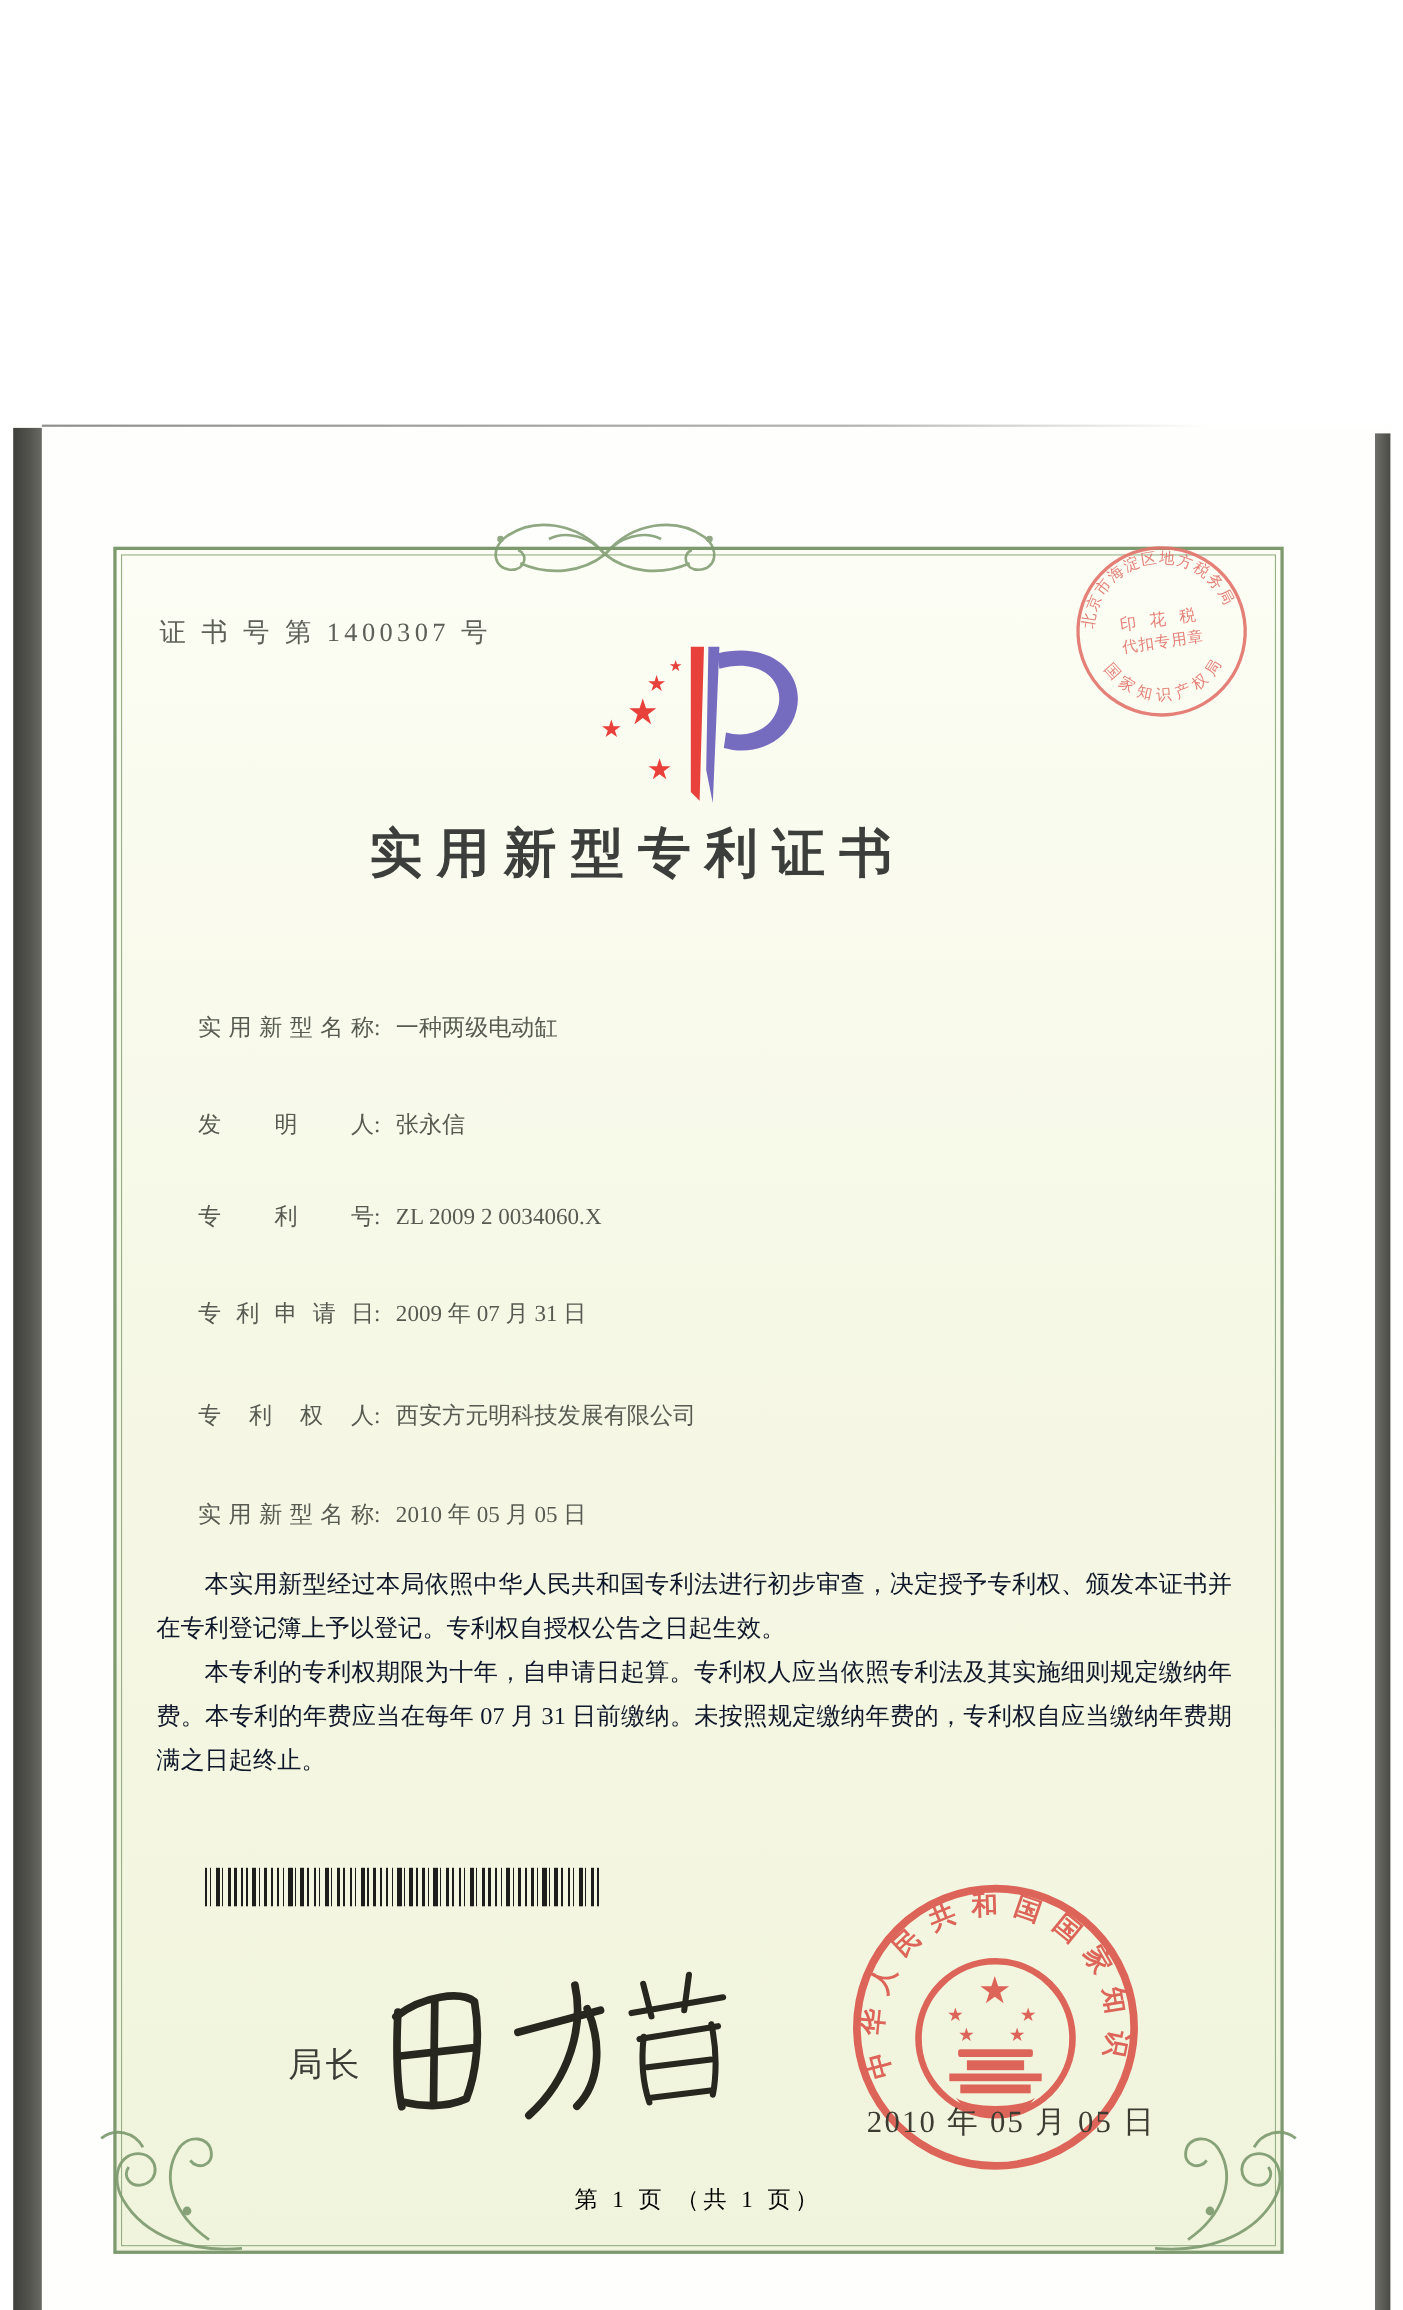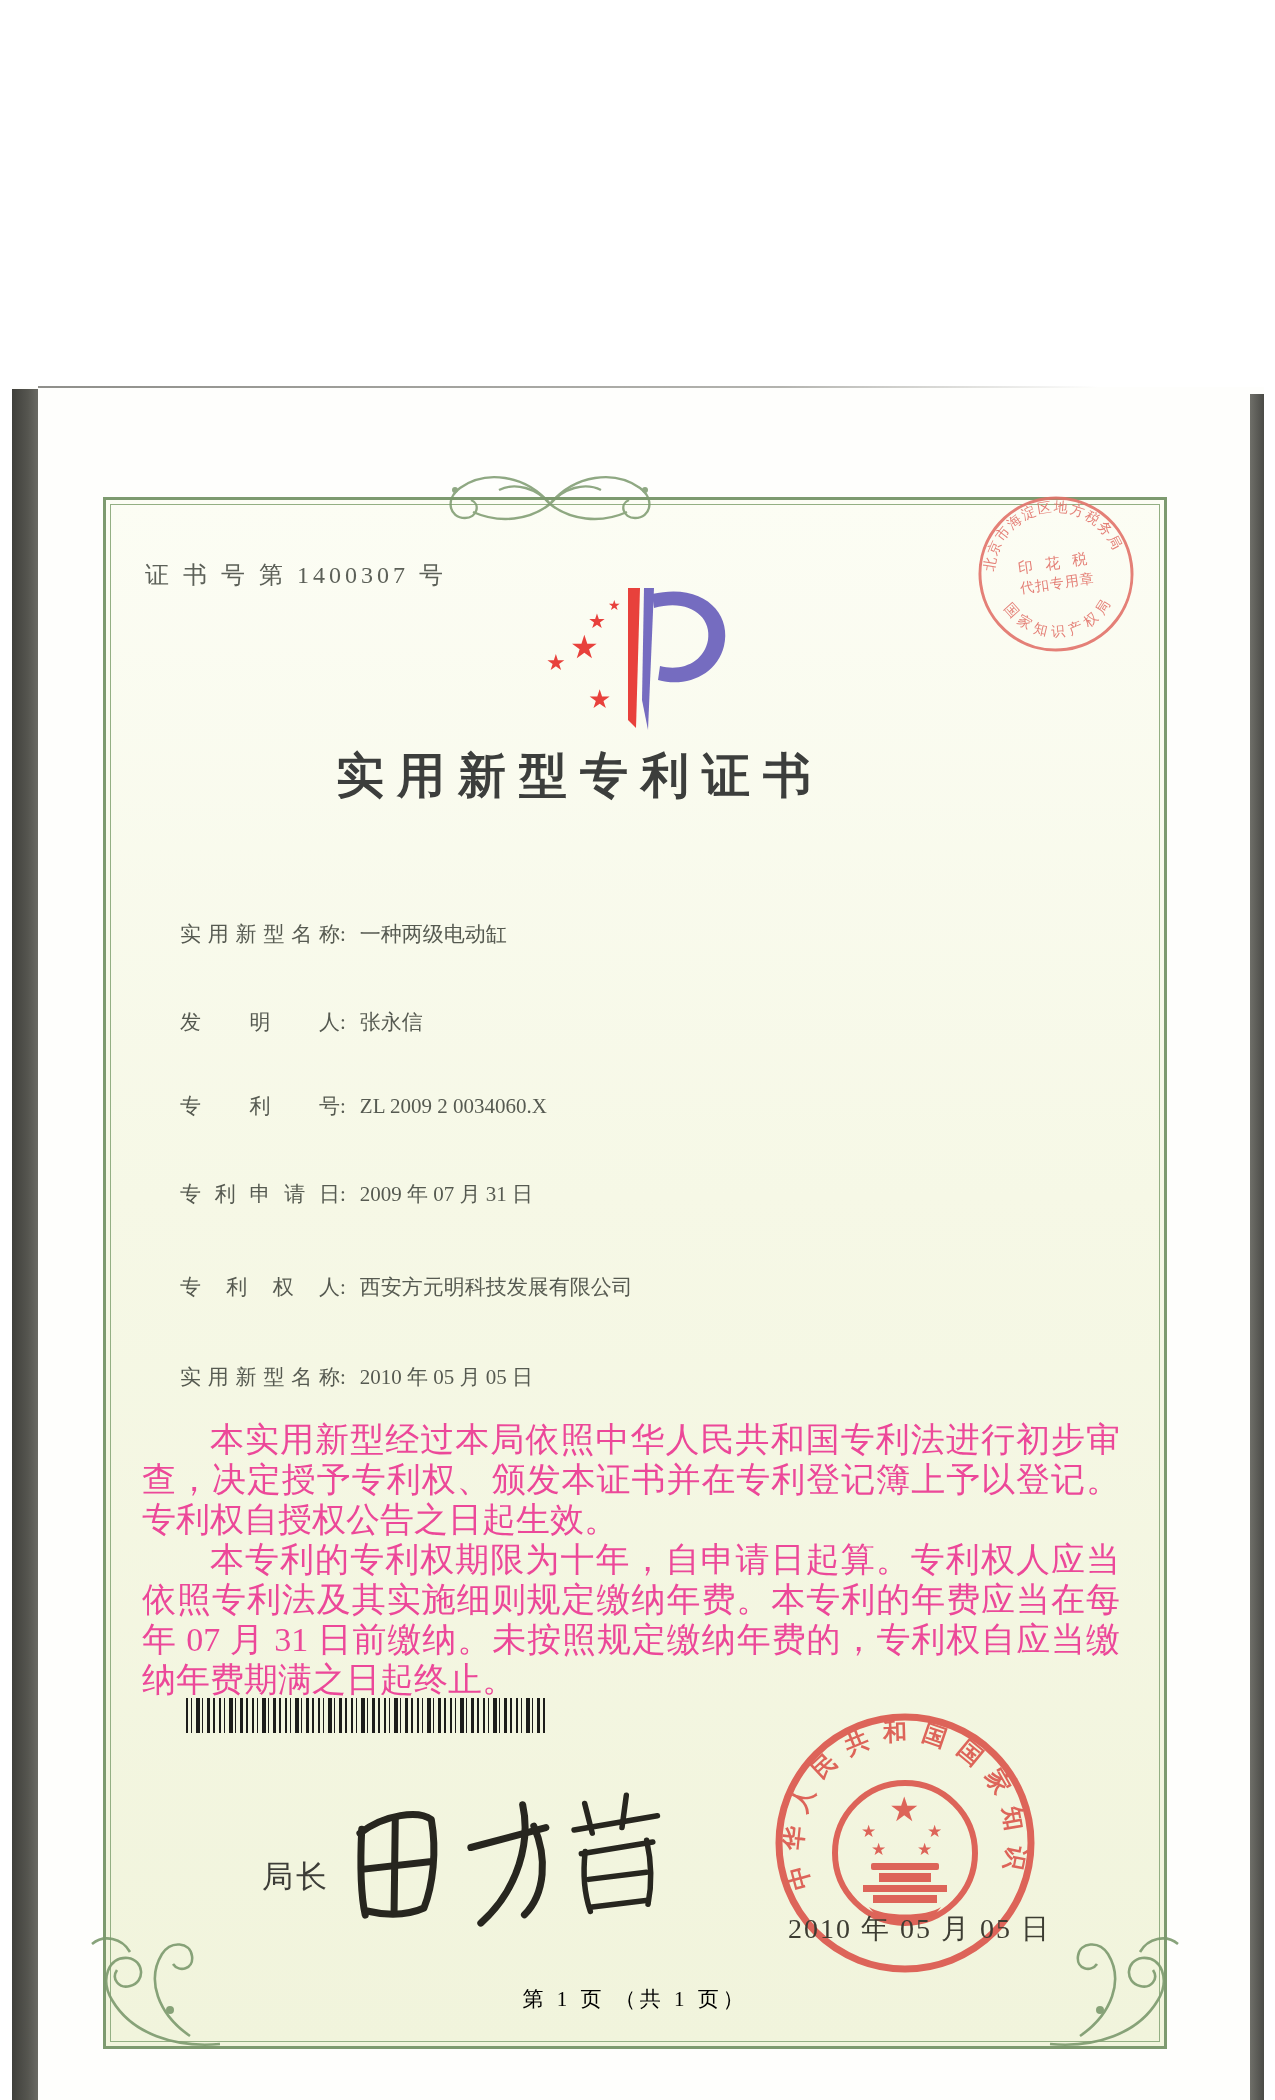--- a/index.html
+++ b/index.html
@@ -40,22 +40,22 @@
       letter-spacing:13px;}
 
   
   .field{position:absolute;left:180px;font-size:21px;color:#565a51;white-space:nowrap;}
   .field .lbl{display:inline-block;width:160px;text-align:justify;text-align-last:justify;}
   .field .colon{margin-right:14px;}
   .f1{top:888px;} .f2{top:976px;} .f3{top:1060px;}
   .f4{top:1148px;} .f5{top:1241px;} .f6{top:1331px;}
 
   
-  .body-text{position:absolute;left:142px;top:1388px;width:978px;font-size:34px;
-      color:#ec4899;line-height:40px;text-align:justify;}
+  .body-text{position:absolute;left:142px;top:1388px;width:978px;font-size:22px;
+      color:#0f172a;line-height:40px;text-align:justify;}
   .body-text p{margin:0;text-indent:2em;}
 
   
   .barcode{position:absolute;left:186px;top:1666px;width:362px;height:35px;
       background:repeating-linear-gradient(90deg,
         #1d1d1b 0 2px, rgba(0,0,0,0) 2px 5px,
         #1d1d1b 5px 6px, rgba(0,0,0,0) 6px 10px,
         #1d1d1b 10px 14px, rgba(0,0,0,0) 14px 16px,
         #1d1d1b 16px 17px, rgba(0,0,0,0) 17px 21px,
         #1d1d1b 21px 24px, rgba(0,0,0,0) 24px 27px,

